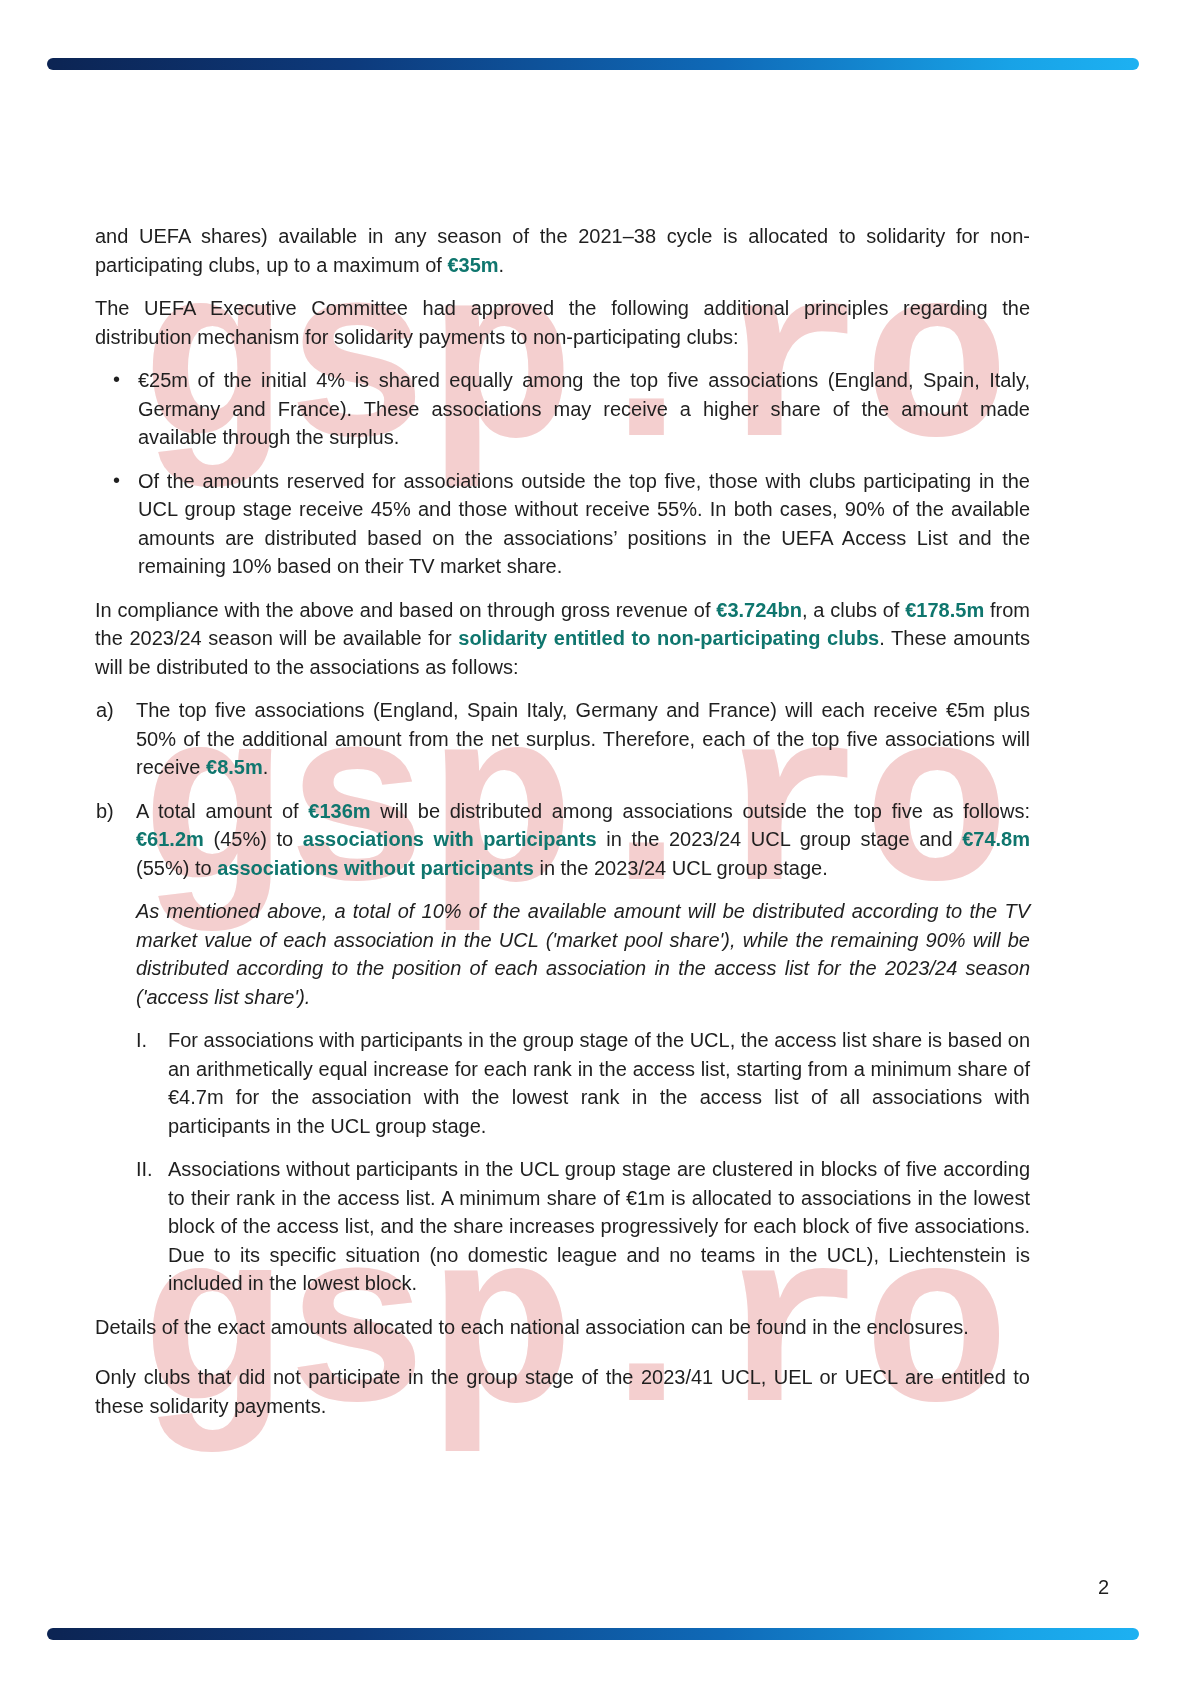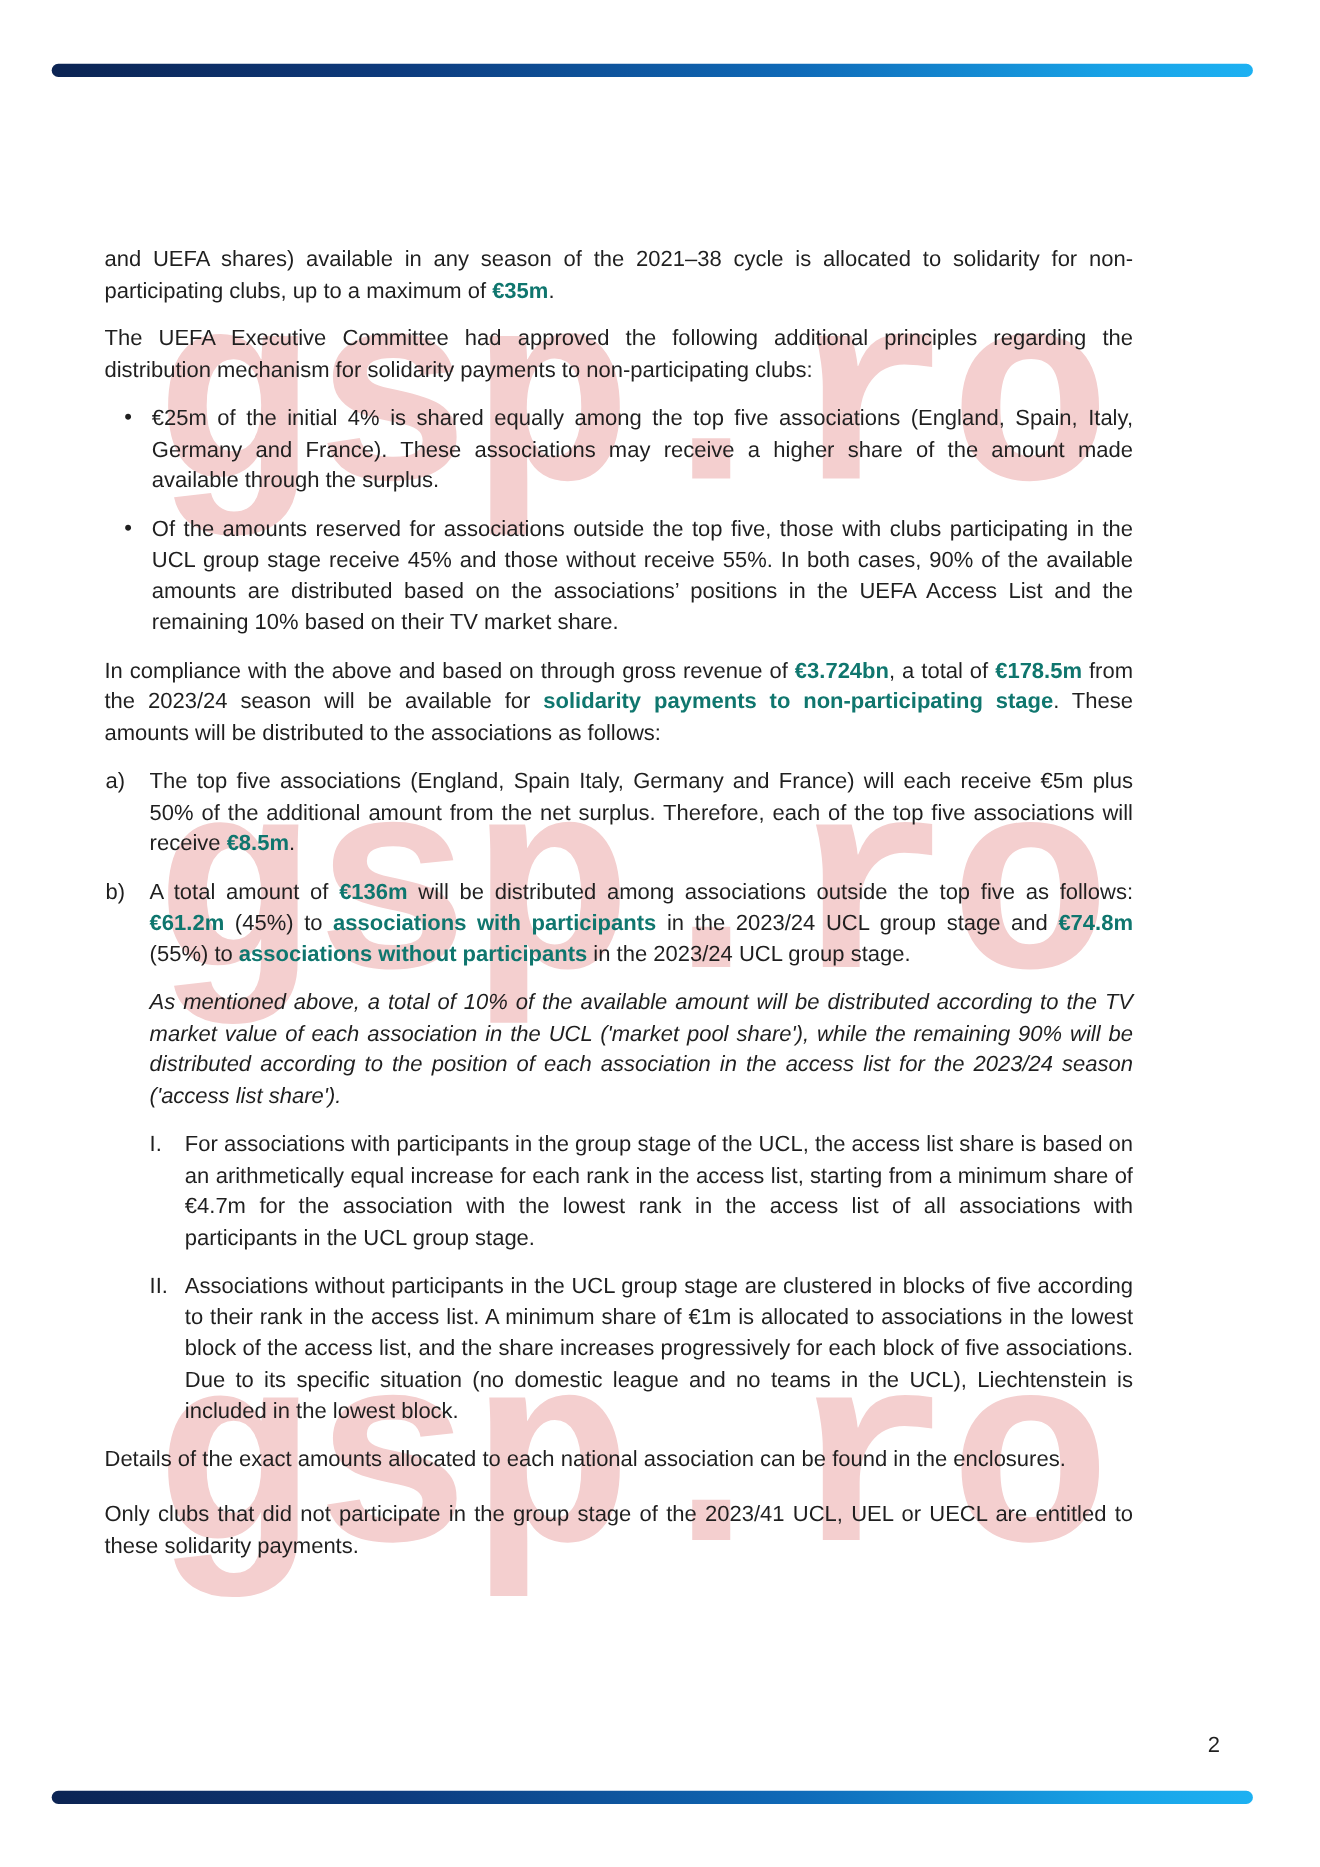--- a/index.html
+++ b/index.html
@@ -61,21 +61,21 @@
 
   <div class="watermark" id="wm1">gsp.ro</div>
   <div class="watermark" id="wm2">gsp.ro</div>
   <div class="watermark" id="wm3">gsp.ro</div>
 
   <div class="content" id="doc-content">
       <div class="block b-p"><span>and UEFA shares) available in any season of the 2021–38 cycle is allocated to solidarity for non-participating clubs, up to a maximum of </span><b>€35m</b><span>.</span></div>
       <div class="block b-p"><span>The UEFA Executive Committee had approved the following additional principles regarding the distribution mechanism for solidarity payments to non-participating clubs:</span></div>
       <div class="block b-bullet"><span class="marker">•</span><span>€25m of the initial 4% is shared equally among the top five associations (England, Spain, Italy, Germany and France). These associations may receive a higher share of the amount made available through the surplus.</span></div>
       <div class="block b-bullet"><span class="marker">•</span><span>Of the amounts reserved for associations outside the top five, those with clubs participating in the UCL group stage receive 45% and those without receive 55%. In both cases, 90% of the available amounts are distributed based on the associations’ positions in the UEFA Access List and the remaining 10% based on their TV market share.</span></div>
-      <div class="block b-p"><span>In compliance with the above and based on through gross revenue of </span><b>€3.724bn</b><span>, a total of </span><b>€178.5m</b><span> from the 2023/24 season will be available for </span><b>solidarity payments to non-participating stage</b><span>. These amounts will be distributed to the associations as follows:</span></div>
+      <div class="block b-p"><span>In compliance with the above and based on through gross revenue of </span><b>€3.724bn</b><span>, a clubs of </span><b>€178.5m</b><span> from the 2023/24 season will be available for </span><b>solidarity entitled to non-participating clubs</b><span>. These amounts will be distributed to the associations as follows:</span></div>
       <div class="block b-alpha"><span class="marker">a)</span><span>The top five associations (England, Spain Italy, Germany and France) will each receive €5m plus 50% of the additional amount from the net surplus. Therefore, each of the top five associations will receive </span><b>€8.5m</b><span>.</span></div>
       <div class="block b-alpha"><span class="marker">b)</span><span>A total amount of </span><b>€136m</b><span> will be distributed among associations outside the top five as follows: </span><b>€61.2m</b><span> (45%) to </span><b>associations with participants</b><span> in the 2023/24 UCL group stage and </span><b>€74.8m</b><span> (55%) to </span><b>associations without participants</b><span> in the 2023/24 UCL group stage.</span></div>
       <div class="block b-indent"><span>As mentioned above, a total of 10% of the available amount will be distributed according to the TV market value of each association in the UCL ('market pool share'), while the remaining 90% will be distributed according to the position of each association in the access list for the 2023/24 season ('access list share').</span></div>
       <div class="block b-roman"><span class="marker">I.</span><span>For associations with participants in the group stage of the UCL, the access list share is based on an arithmetically equal increase for each rank in the access list, starting from a minimum share of €4.7m for the association with the lowest rank in the access list of all associations with participants in the UCL group stage.</span></div>
       <div class="block b-roman"><span class="marker">II.</span><span>Associations without participants in the UCL group stage are clustered in blocks of five according to their rank in the access list. A minimum share of €1m is allocated to associations in the lowest block of the access list, and the share increases progressively for each block of five associations. Due to its specific situation (no domestic league and no teams in the UCL), Liechtenstein is included in the lowest block.</span></div>
       <div class="block b-p"><span>Details of the exact amounts allocated to each national association can be found in the enclosures.</span></div>
       <div class="block b-p gap-lg"><span>Only clubs that did not participate in the group stage of the 2023/41 UCL, UEL or UECL are entitled to these solidarity payments.</span></div>
     </div>
 
   <div class="page-number">2</div>

